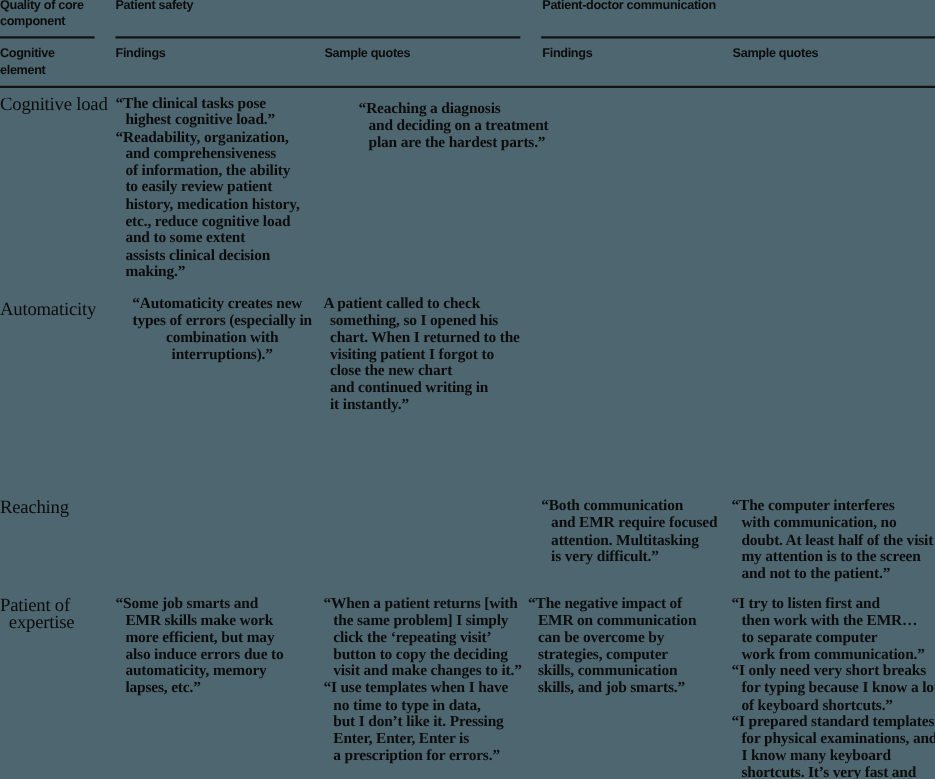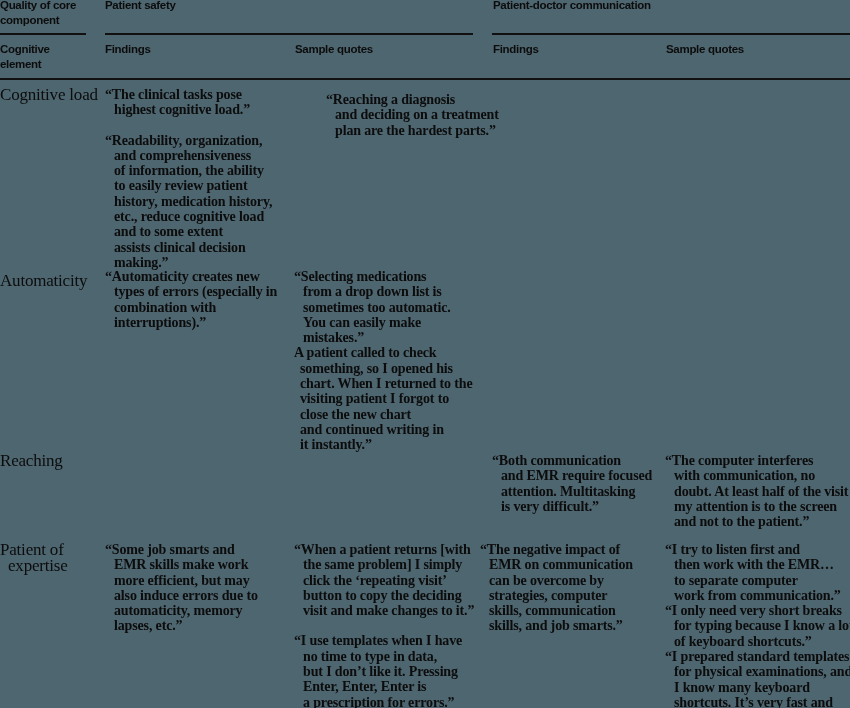--- a/index.html
+++ b/index.html
@@ -49,21 +49,20 @@
     .quote {
       display: block;
       white-space: pre-line;
       text-indent: -9px;
       padding-left: 9px;
     }
     .quote + .quote {
       margin-top: 0;
     }
     .quote.spaced {
-      margin-top: 15px;
     }
   </style>
 </head>
 <body>
 
 <div class="hdr" style="left:0; top:-2px; width:90px;">Quality of core component</div>
 <div class="hdr" style="left:105px; top:-2px;">Patient safety</div>
 <div class="hdr" style="left:493px; top:-2px;">Patient-doctor communication</div>
 
 <div class="rule" style="left:0; top:33px; width:86px;"></div>
@@ -92,32 +91,27 @@
 assists clinical decision
 making.”</span>
 </div>
 <div class="cell" style="left:294px; top:92px; width:185px;margin-left:32px;">
   <span class="quote">“Reaching a diagnosis
 and deciding on a treatment
 plan are the hardest parts.”</span>
 </div>
 
 <div class="rowlabel" style="top:273px;">Automaticity</div>
-<div class="cell" style="left:105px; top:269px; width:185px;">
+<div class="cell" style="left:105px; top:269px; width:185px;text-align:center;">
   <span class="quote">“Automaticity creates new
 types of errors (especially in
 combination with
 interruptions).”</span>
 </div>
 <div class="cell" style="left:294px; top:269px; width:185px;">
-  <span class="quote">“Selecting medications
-from a drop down list is
-sometimes too automatic.
-You can easily make
-mistakes.”</span>
   <span class="quote" style="text-indent:-6px; padding-left:6px;">A patient called to check
 something, so I opened his
 chart. When I returned to the
 visiting patient I forgot to
 close the new chart
 and continued writing in
 it instantly.”</span>
 </div>
 
 <div class="rowlabel" style="top:453px;">Reaching</div>

